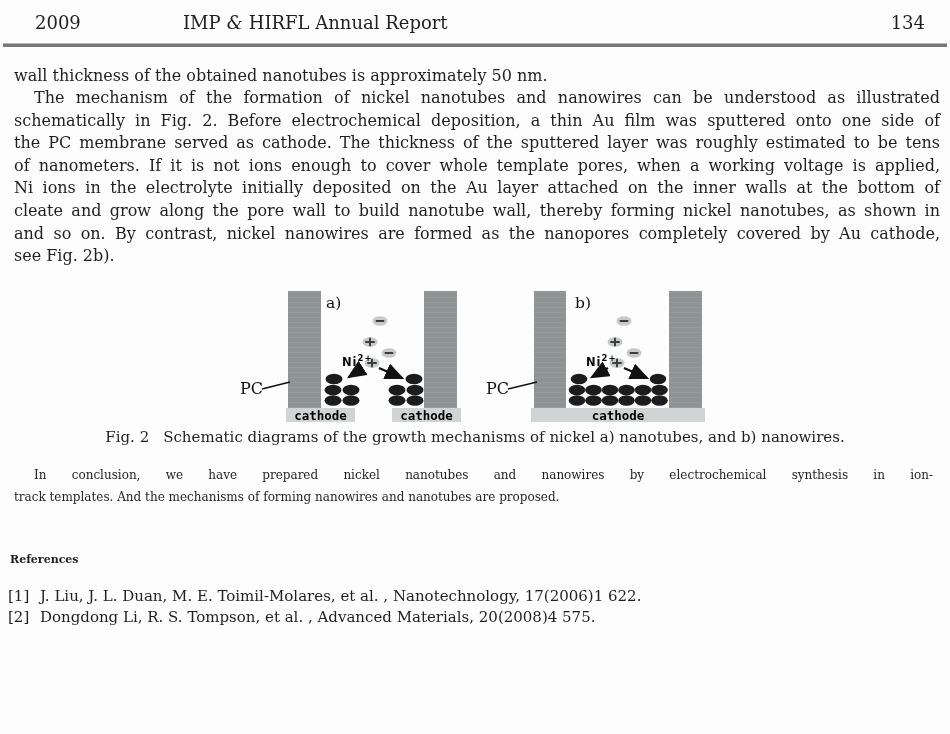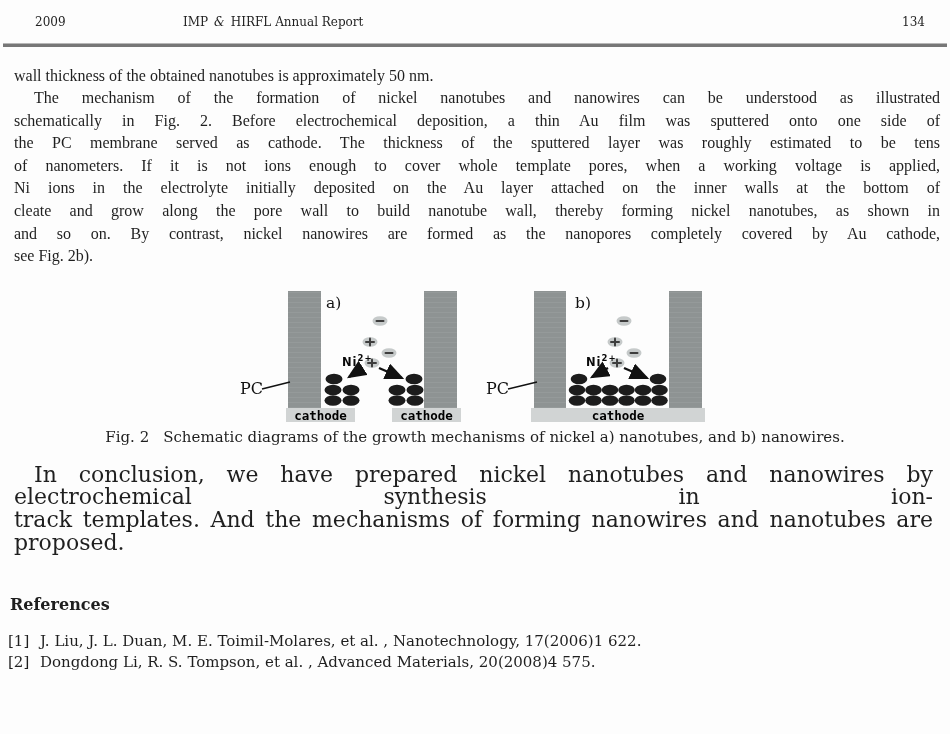--- a/index.html
+++ b/index.html
@@ -8,32 +8,32 @@
     width:950px;height:734px;
     background:#fdfdfd;
     color:#1f1f1f;
     font-family:"DejaVu Serif", serif;
     overflow:hidden;
   }
   
   .header{
     display:flex;align-items:flex-start;
     padding:11px 25px 0 35px;
-    font-size:12px;line-height:23px;
+    font-size:18px;line-height:23px;
   }
   .header .year{width:120px;}
   .header .title{flex:1;text-align:left;position:relative;left:28px;white-space:nowrap;}
   .header .title .amp{font-style:italic;padding:0 6px;}
   .header .pagenum{width:120px;text-align:right;}
   .rule{
     margin:9px 3px 0 3px;height:3.5px;
     background:linear-gradient(#b7b7b7 0 1.2px,#777 1.2px);
   }
   
-  .body-block{margin:18px 10px 0 14px;font-size:16px;line-height:22.6px;font-family:Liberation Serif, serif;}
+  .body-block{margin:18px 10px 0 14px;font-size:16px;line-height:22.6px;}
   .jline{text-align:justify;text-align-last:justify;}
   .jline.last-line{text-align-last:left;}
   .para-indent .first-line{text-indent:20px;}
   
   .fig-svg{display:block;margin-top:17px;width:950px;height:140px;}
   .wall{fill:url(#wallpat);}
   .pattern-base{fill:var(--membrane,#8e9393);}
   .bar{fill:var(--cathode_bar,#d1d4d4);}
   .atom{fill:var(--atom,#1c1c1c);}
   .ion{fill:var(--ion_fill,#c6caca);}
@@ -44,25 +44,25 @@
   .fig-pc{font:16px "DejaVu Serif",serif;fill:#111;}
   .fig-cathode{font:bold 12.5px "DejaVu Sans Mono",monospace;fill:#000;}
   .fig-ni{font:bold 11.5px "DejaVu Sans",sans-serif;fill:#0a0a0a;letter-spacing:1px;}
   
   .caption{
     margin-top:2px;text-align:center;
     font-size:15px;line-height:20px;
   }
   .caption .cap-prefix{margin-right:14px;}
   
-  .conclusion{margin:17px 17px 0 14px;font-size:22px;line-height:22.6px;}
+  .conclusion{margin:17px 17px 0 14px;font-size:12px;line-height:22.6px;}
   
   .ref-heading{
     margin:40px 0 0 10px;
-    font-size:16px;font-weight:bold;line-height:22px;
+    font-size:11px;font-weight:bold;line-height:22px;
   }
   .ref-list{margin:15px 17px 0 8px;font-size:15px;line-height:21px;}
   .ref-row{display:flex;}
   .ref-bracket{width:32px;flex:0 0 32px;}
 </style>
 </head>
 <body>
 
 <div class="page">
 

